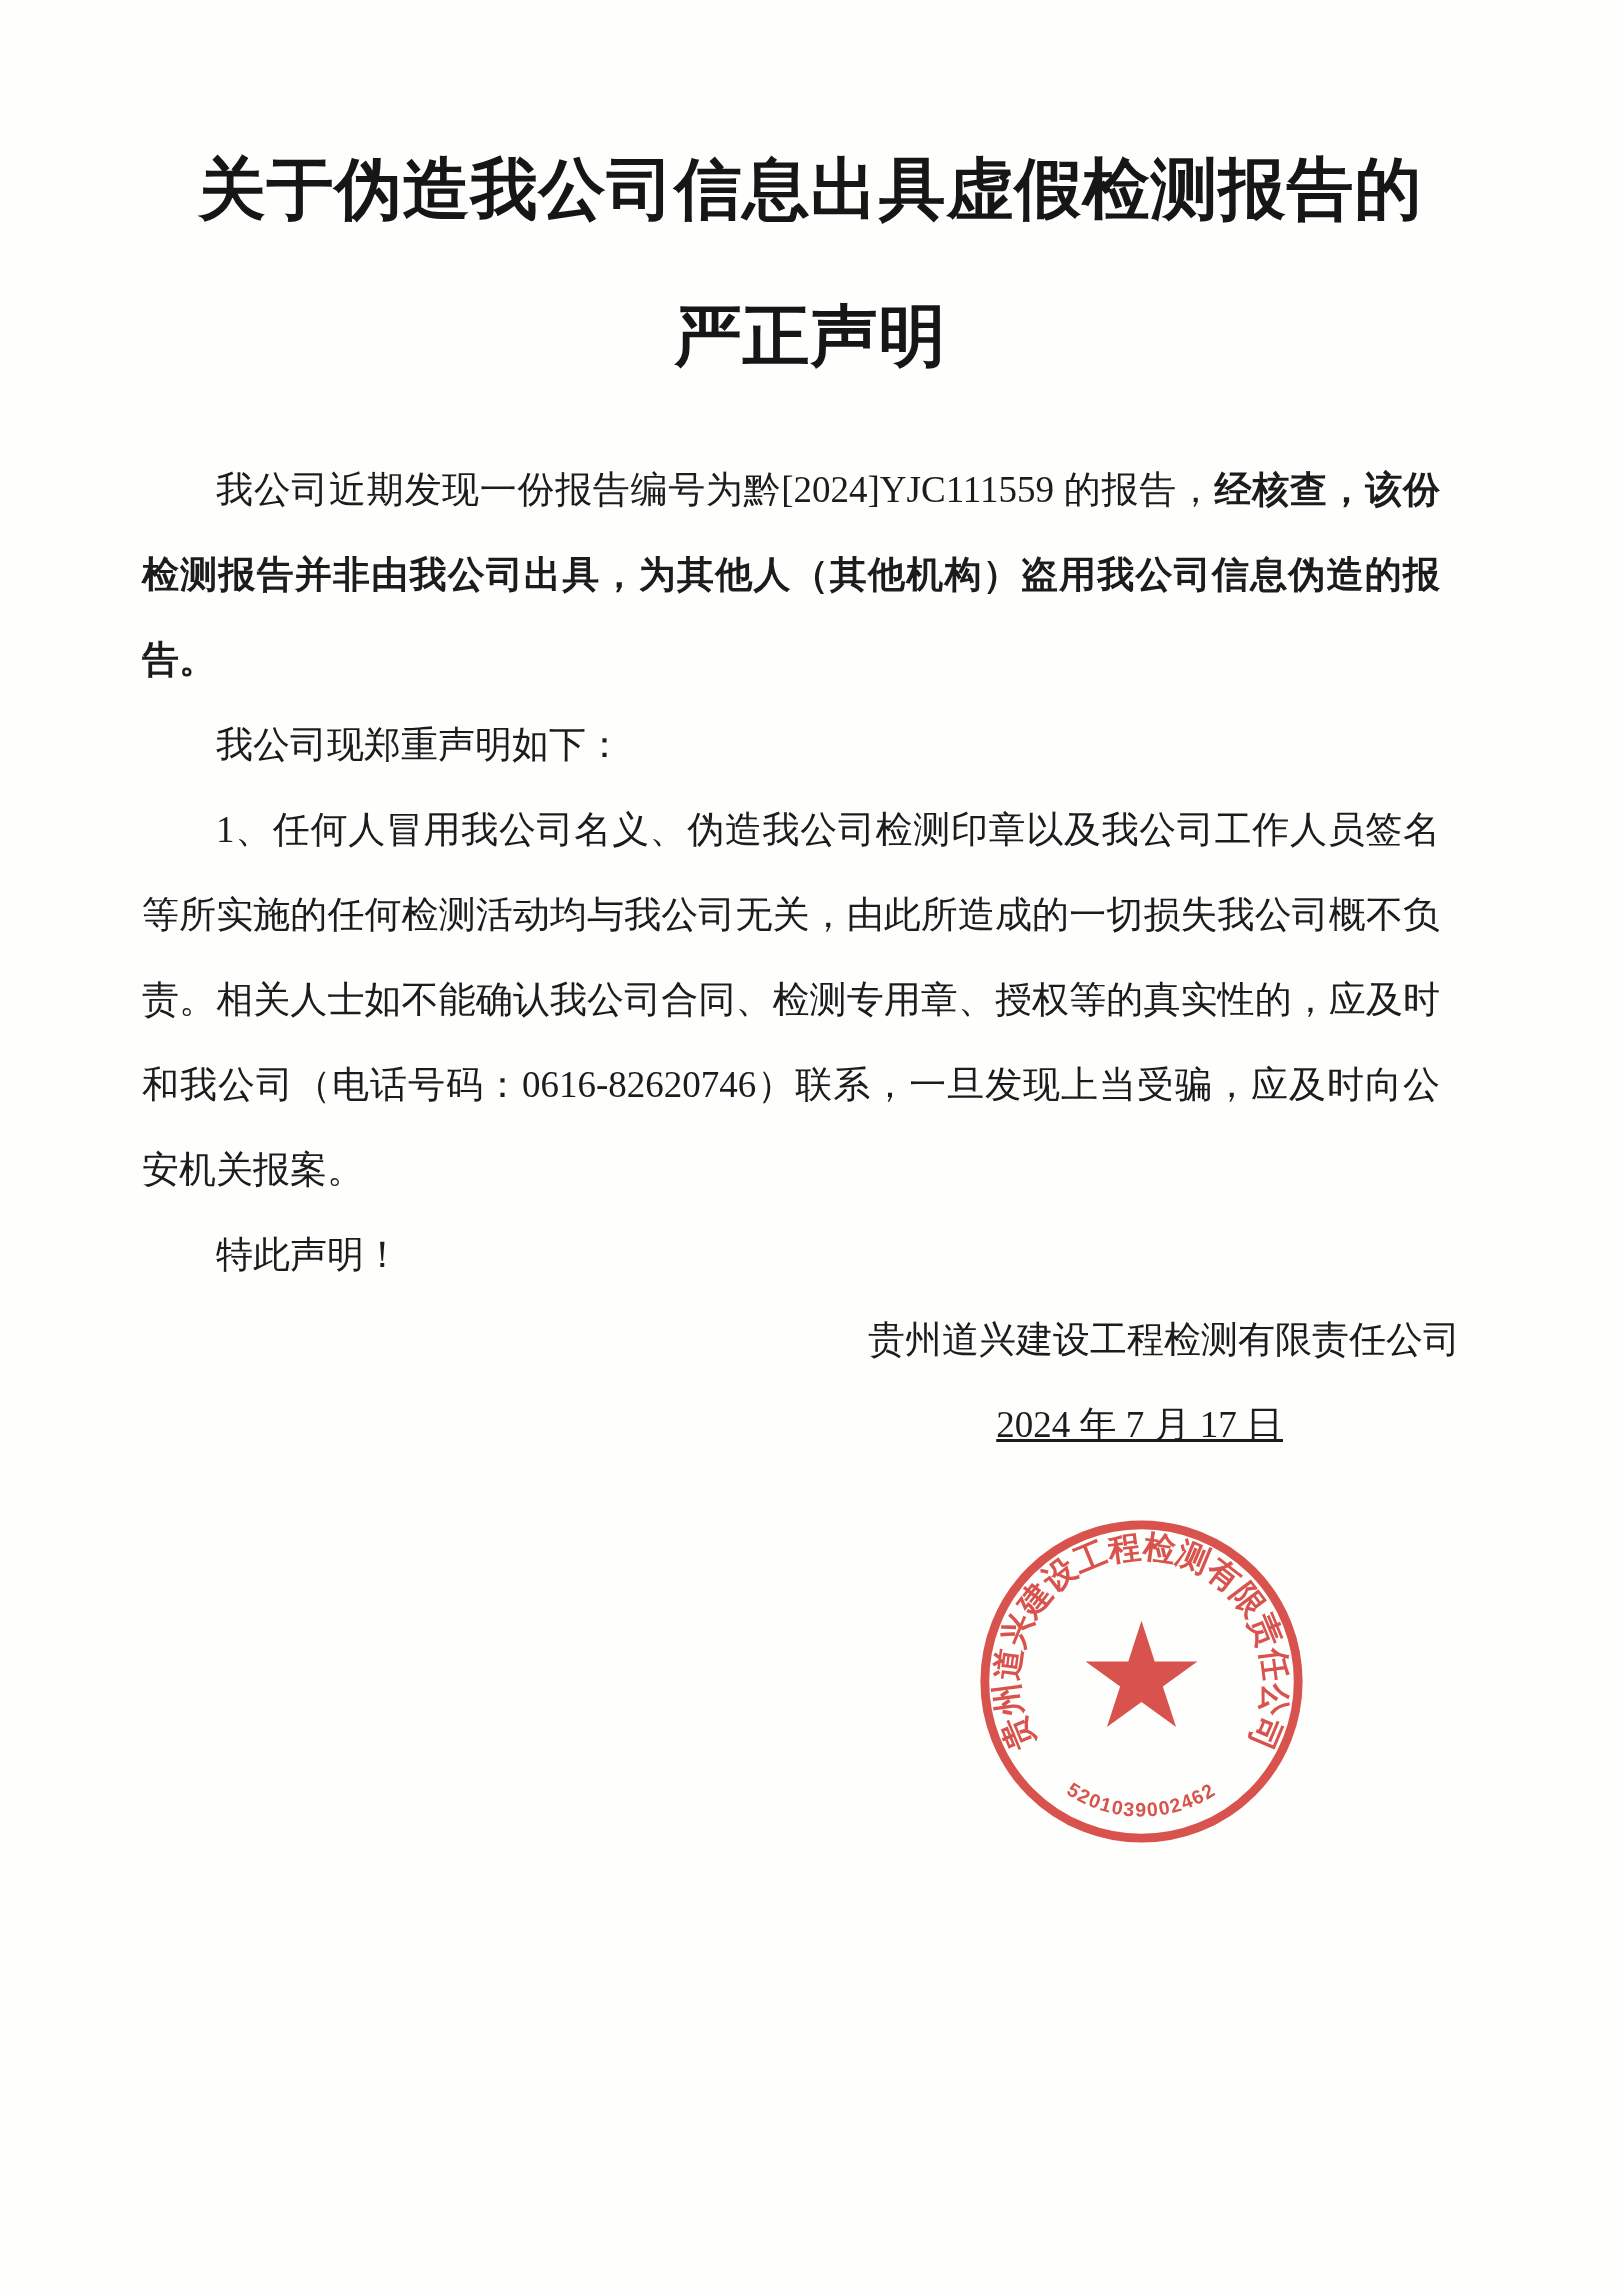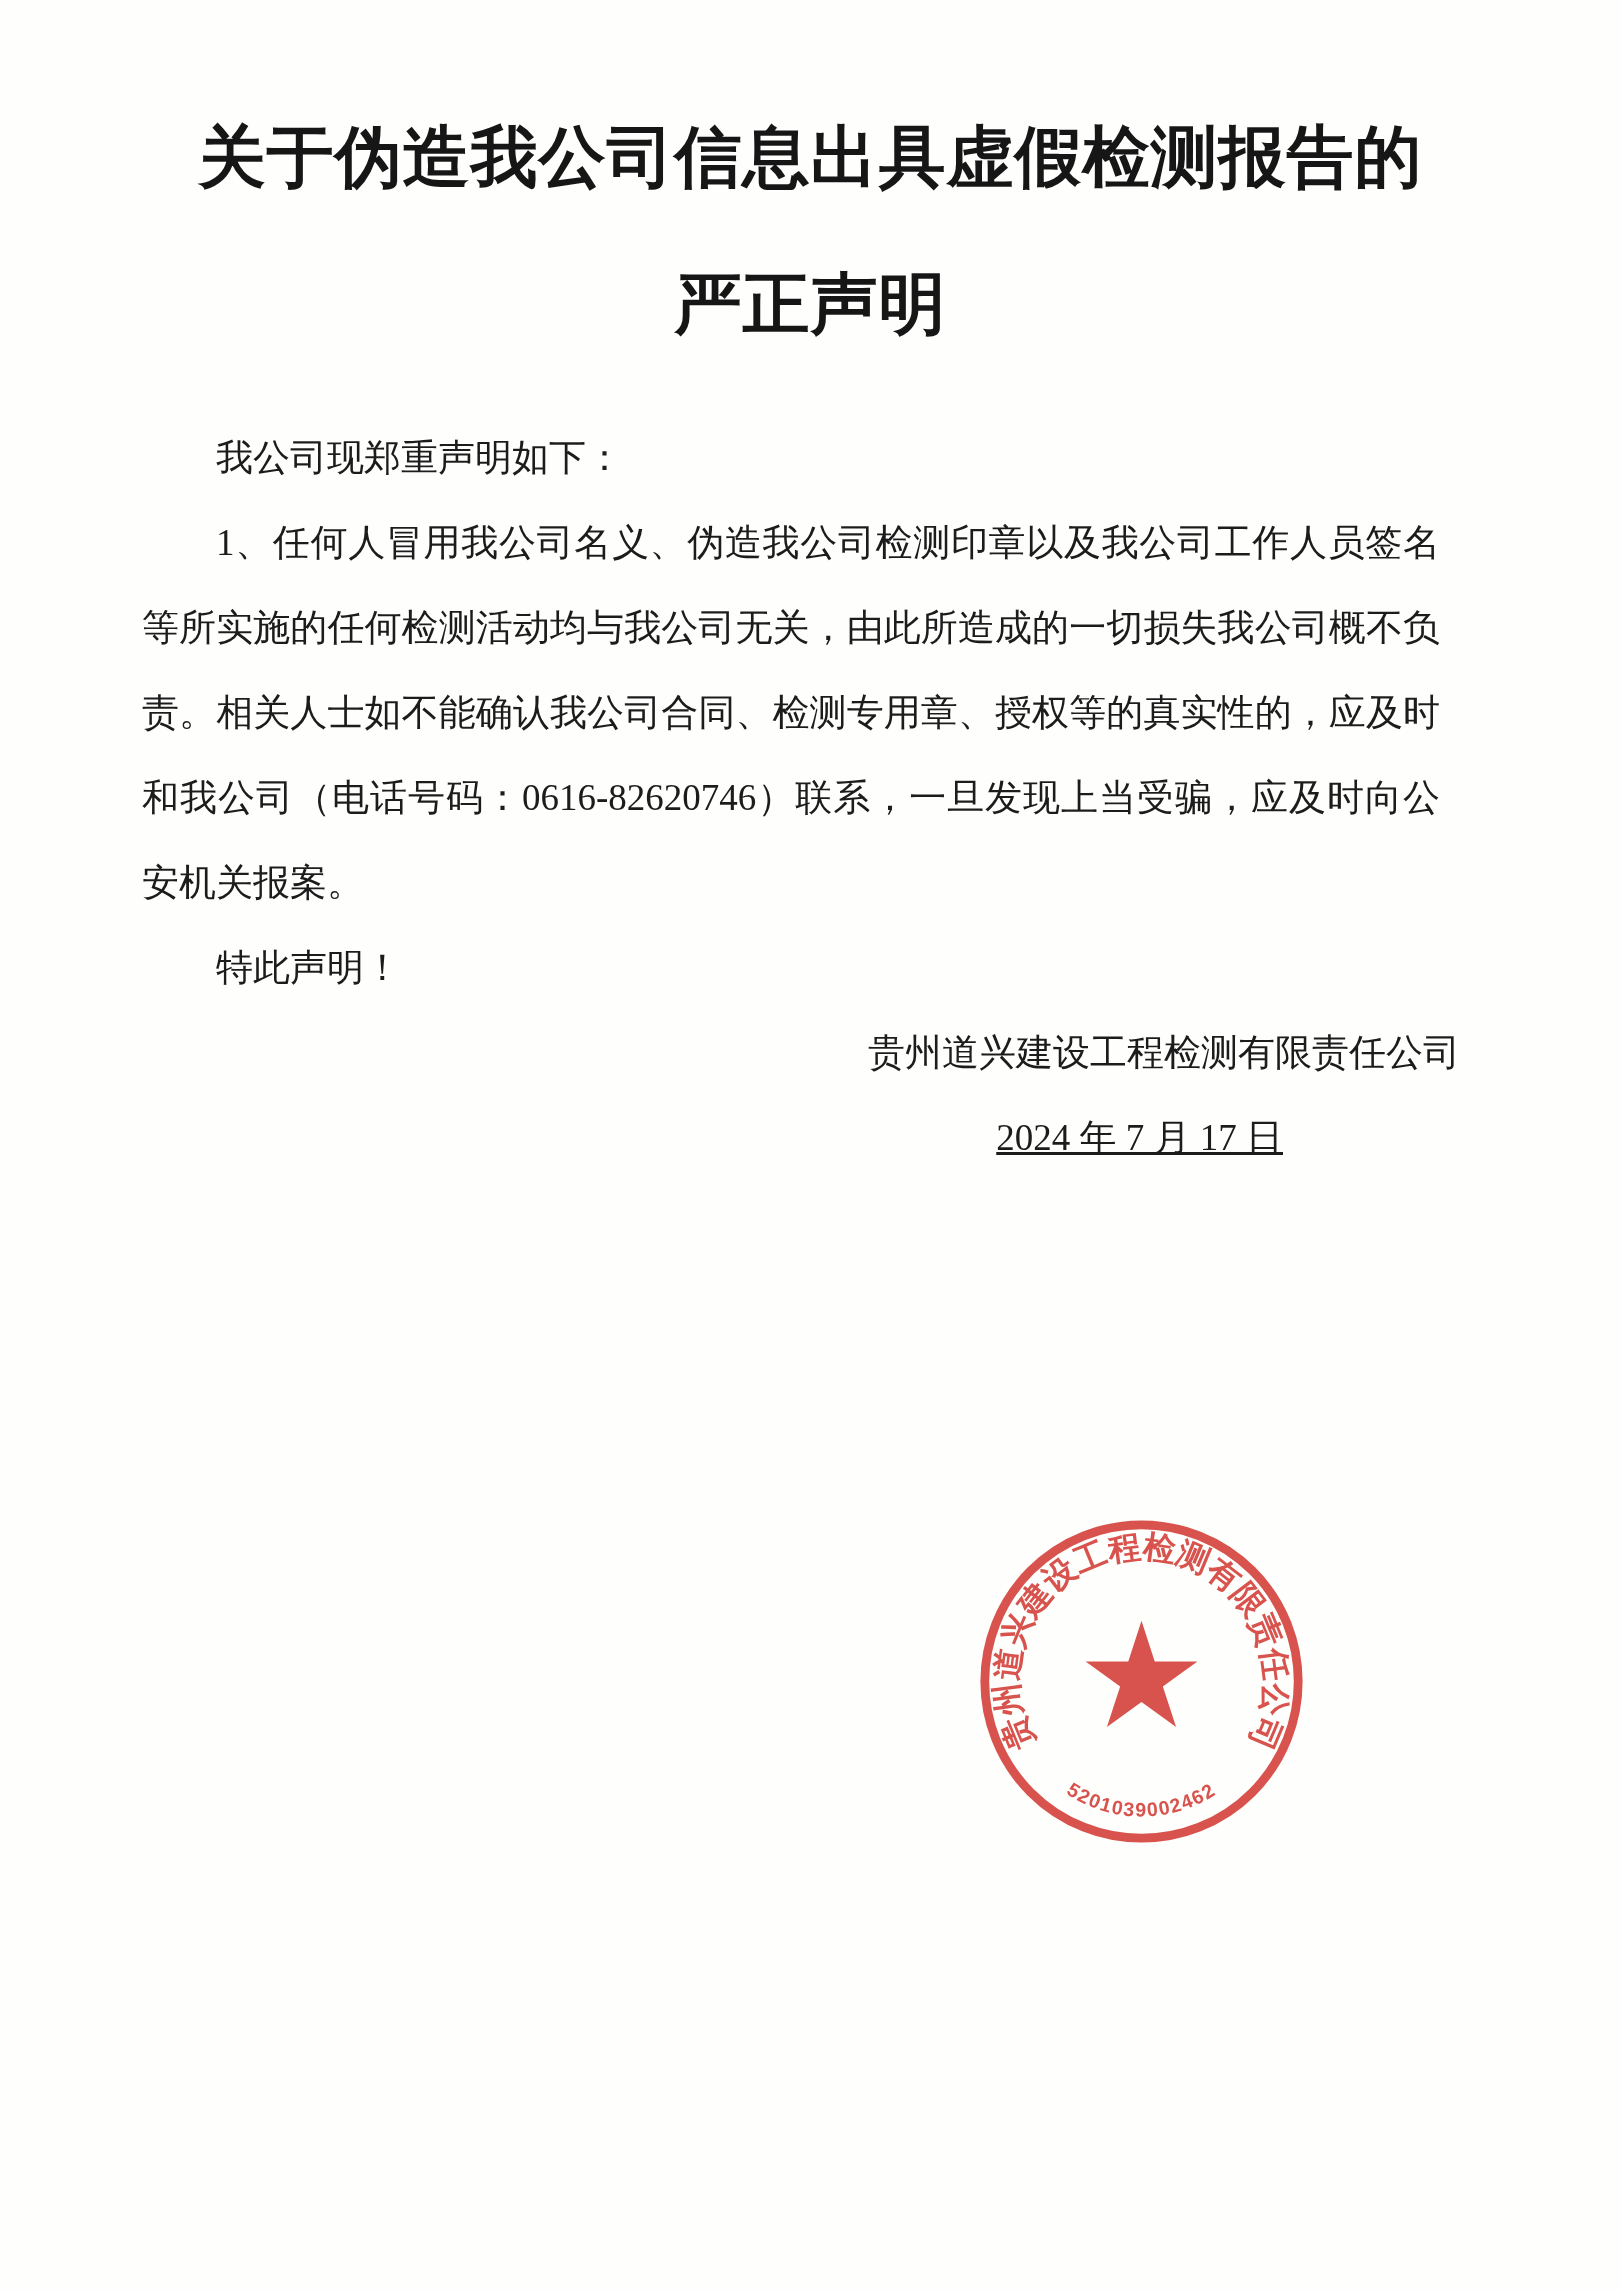--- a/index.html
+++ b/index.html
@@ -10,21 +10,21 @@
   .page {
     position: relative;
     width: 1621px;
     height: 2292px;
     background: #fefefd;
     overflow: hidden;
     font-family: "Liberation Serif", "DejaVu Serif", serif;
     color: #1c1c1c;
   }
   .title {
-    padding-top: 84px;
+    padding-top: 116px;
     text-align: center;
     font-size: 67px;
     font-weight: 700;
     line-height: 147px;
     color: #161616;
     letter-spacing: 1px;
   }
   .body-text {
     margin-left: 142px;
     margin-top: 37px;
@@ -83,20 +83,21 @@
 <body>
 
 <div class="page">
 
   <div class="title">
     <div>关于伪造我公司信息出具虚假检测报告的</div>
     <div>严正声明</div>
   </div>
 
   <div class="body-text">
+      <p><span>我公司近期发现一份报告编号为黔[2024]YJC111559 的报告，</span><b>经核查，该份检测报告并非由我公司出具，为其他人（其他机构）盗用我公司信息伪造的报告。</b></p>
       <p><span>我公司现郑重声明如下：</span></p>
       <p><span>1、任何人冒用我公司名义、伪造我公司检测印章以及我公司工作人员签名等所实施的任何检测活动均与我公司无关，由此所造成的一切损失我公司概不负责。相关人士如不能确认我公司合同、检测专用章、授权等的真实性的，应及时和我公司（电话号码：0616-82620746）联系，一旦发现上当受骗，应及时向公安机关报案。</span></p>
       <p><span>特此声明！</span></p>
     </div>
 
   <div class="sig-company">贵州道兴建设工程检测有限责任公司</div>
 
   <div class="sig-date">2024 年 7 月 17 日</div>
 
   <svg class="seal" viewBox="0 0 340 340" xmlns="http://www.w3.org/2000/svg">

